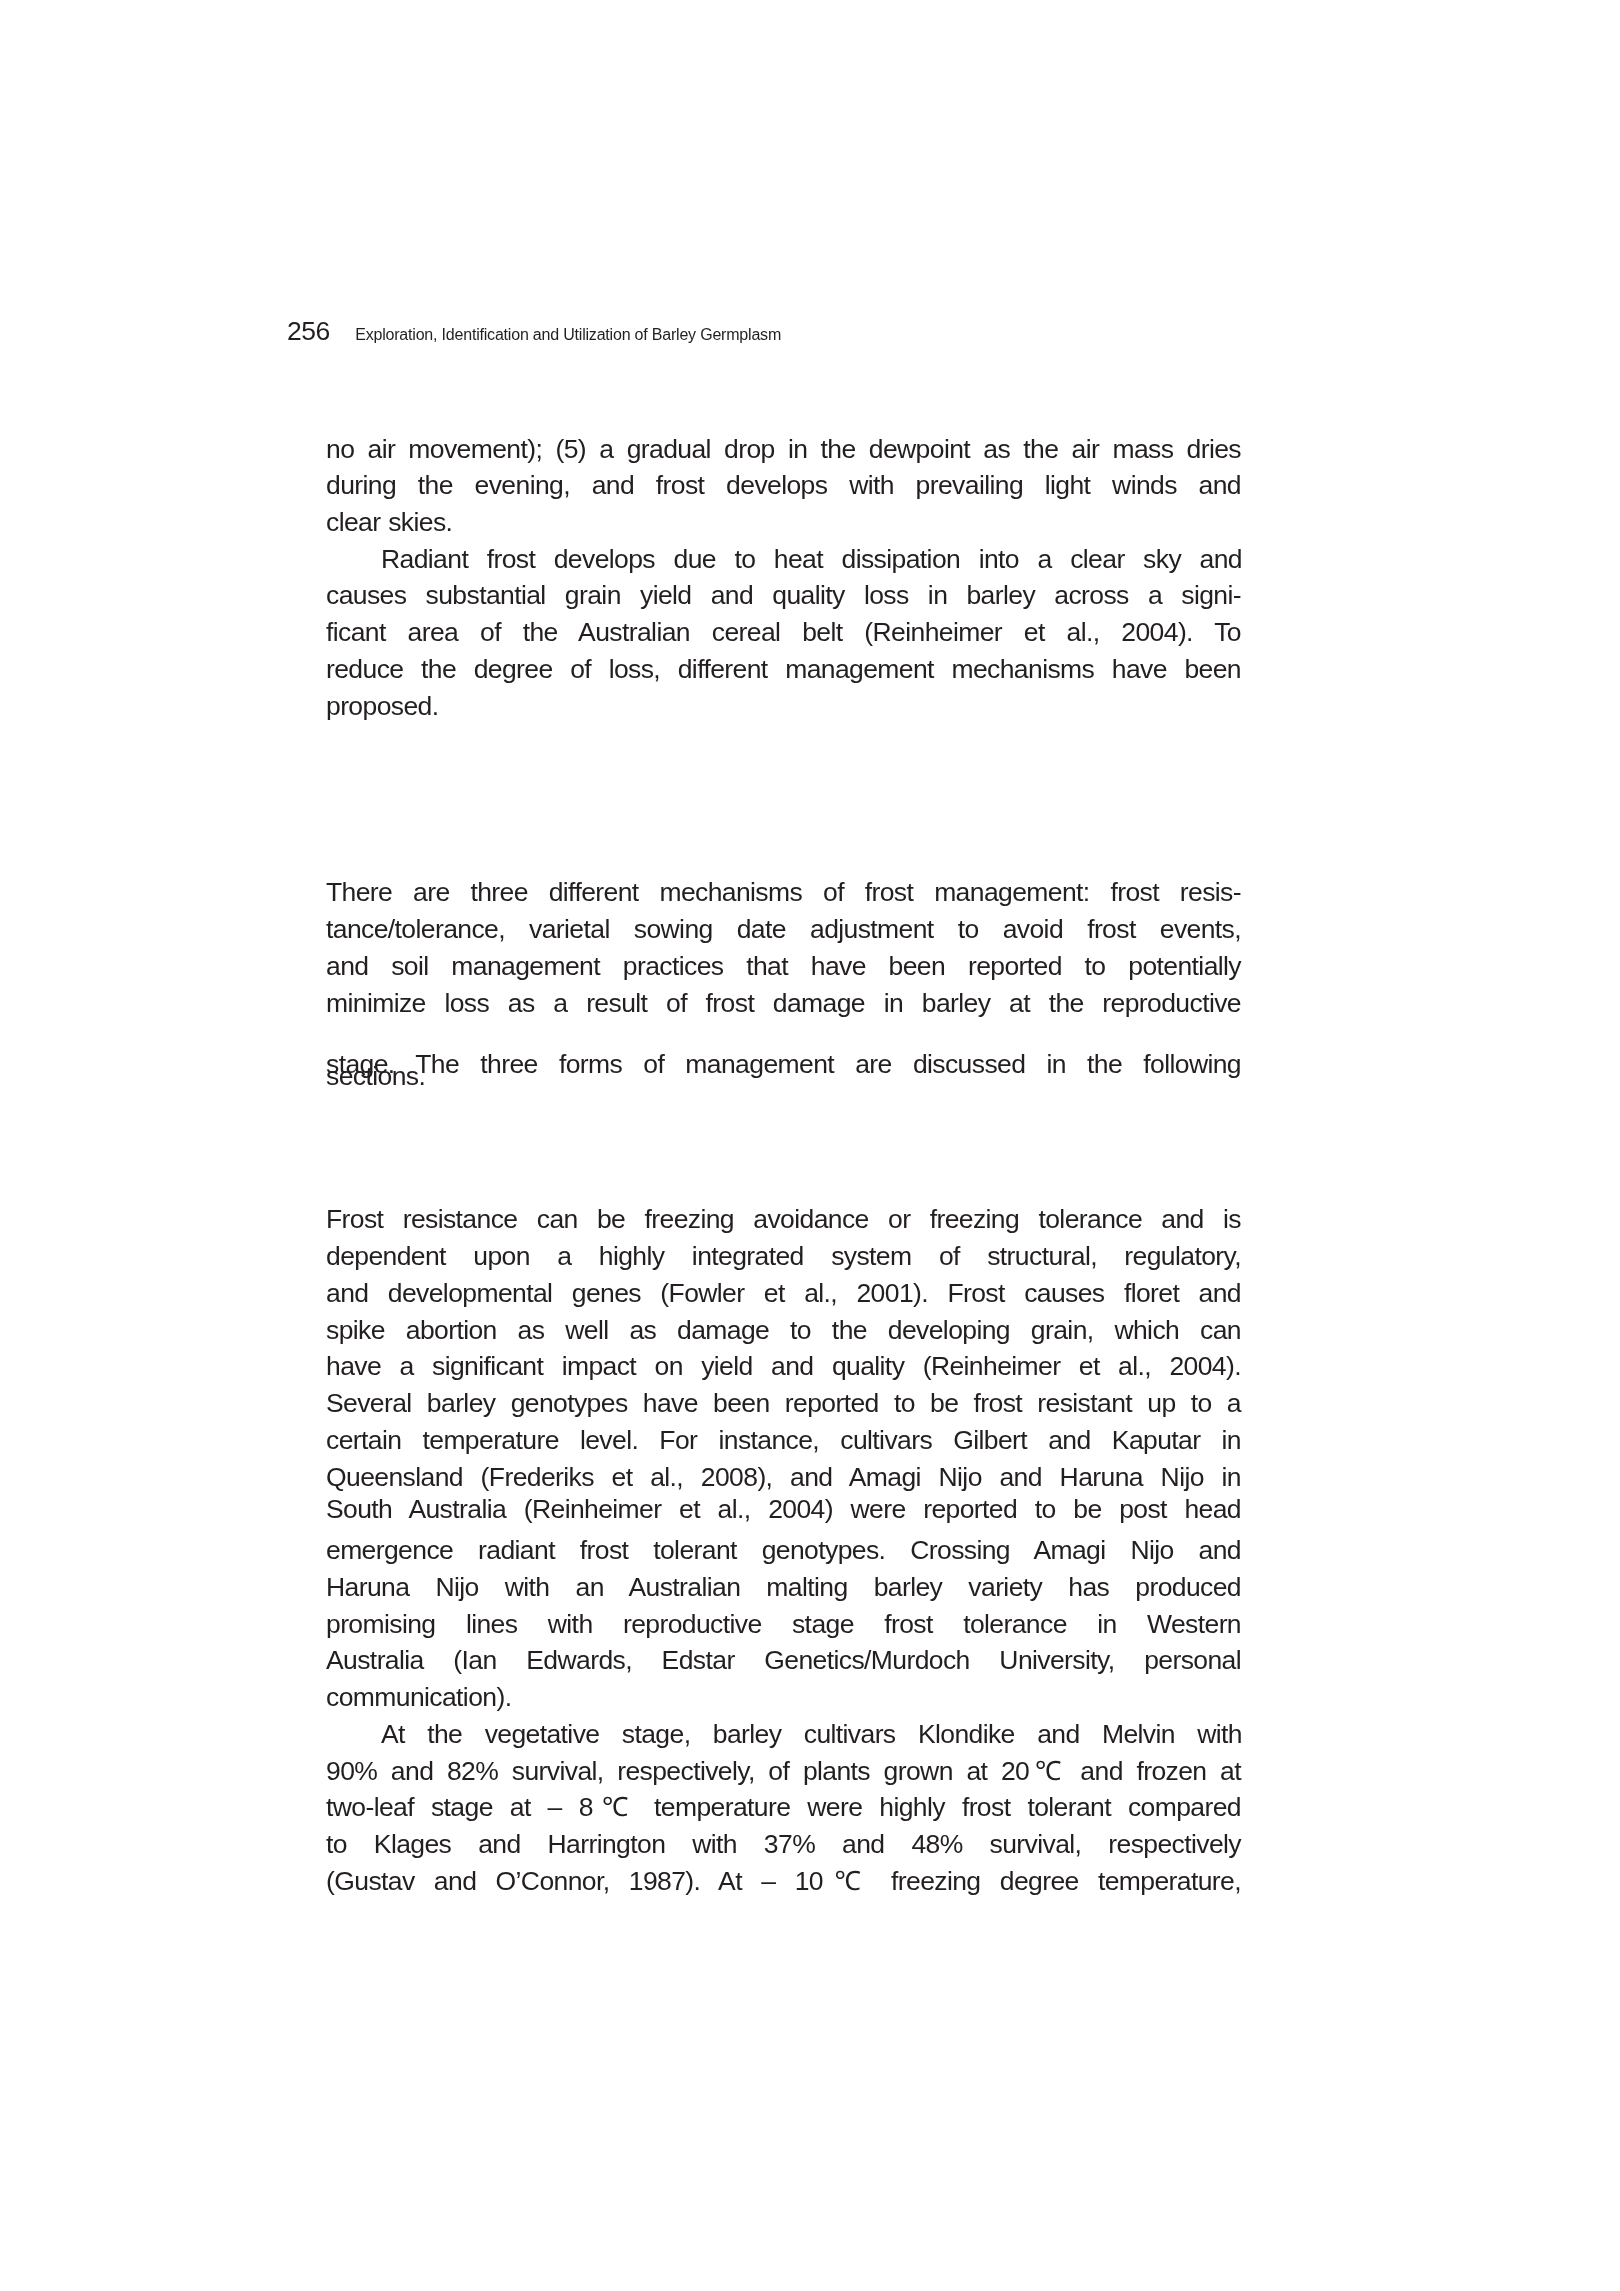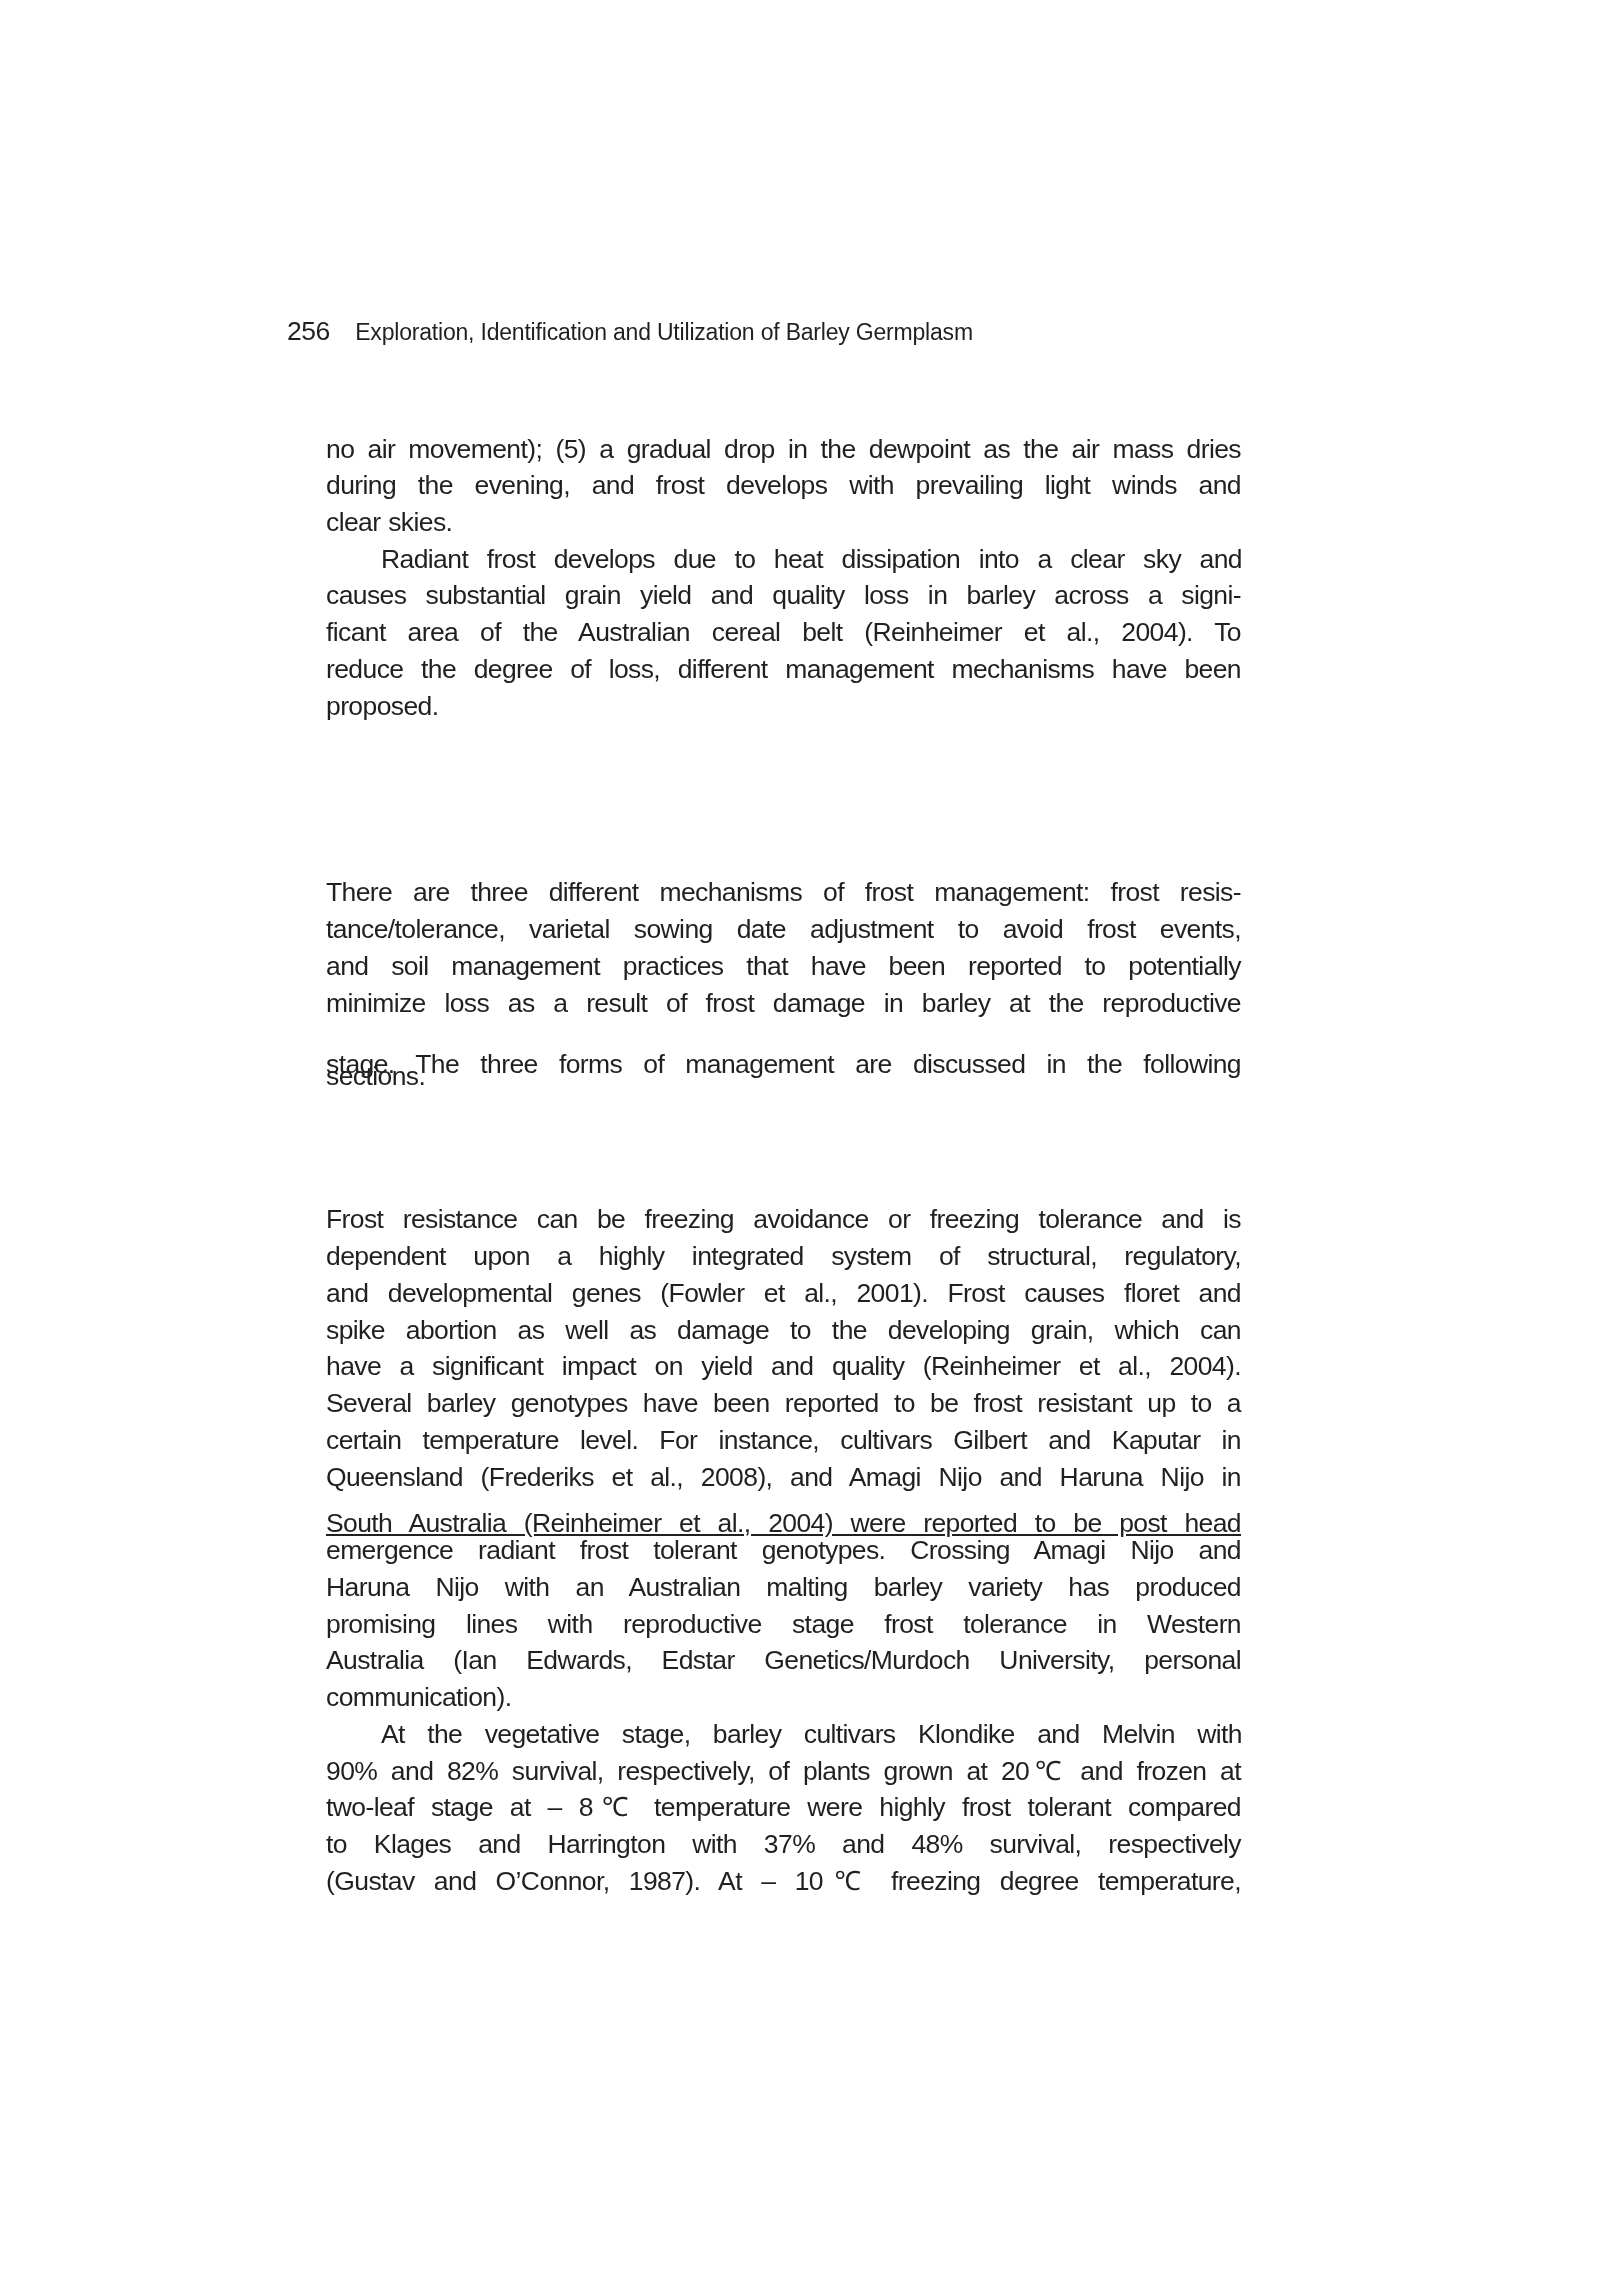--- a/index.html
+++ b/index.html
@@ -2,21 +2,21 @@
 <html><head>
 <meta charset="utf-8">
 <style>
   html, body { margin: 0; padding: 0; background: #ffffff; }
   body { width: 1620px; height: 2292px; position: relative; overflow: hidden;
          font-family: "Liberation Sans", sans-serif; color: #231f20; }
   .page { position: absolute; left: 0; top: 0; width: 1568px; height: 2292px; }
   .running-head { position: absolute; left: 287px; top: 316px; height: 39px;
                   display: flex; align-items: baseline; white-space: nowrap; }
   .page-number { font-size: 26.5px; letter-spacing: -0.5px; margin-right: 25.5px; }
-  .running-title { font-size: 23px; letter-spacing: -0.2px; }
+  .running-title { font-size: 16px; letter-spacing: -0.2px; }
   .text-block { position: absolute; left: 326px; width: 915px; }
   .line { position: absolute; left: 0; width: 915px; height: 37px; font-size: 26.5px;
           line-height: 37px; white-space: nowrap; text-align: justify; text-align-last: justify;
           letter-spacing: -0.6px; word-spacing: 1px; }
   .line.last { text-align-last: left; }
   .line.indent { left: 55px; width: 861px; }
   .heading-section { position: absolute; left: 326px; top: 794px; font-size: 39px;
                      line-height: 49px; letter-spacing: -0.8px; white-space: nowrap; }
   .heading-sub { position: absolute; left: 326px; top: 1147px; font-size: 33px;
                  line-height: 41px; letter-spacing: -0.8px; white-space: nowrap; }
@@ -55,21 +55,21 @@
 
   <div class="text-block" style="top:1201px;">
     <div class="line" style="top:0px;">Frost resistance can be freezing avoidance or freezing tolerance and is</div>
     <div class="line" style="top:37px;">dependent upon a highly integrated system of structural, regulatory,</div>
     <div class="line" style="top:74px;">and developmental genes (Fowler et al., 2001). Frost causes floret and</div>
     <div class="line" style="top:111px;">spike abortion as well as damage to the developing grain, which can</div>
     <div class="line" style="top:147px;">have a significant impact on yield and quality (Reinheimer et al., 2004).</div>
     <div class="line" style="top:184px;">Several barley genotypes have been reported to be frost resistant up to a</div>
     <div class="line" style="top:221px;">certain temperature level. For instance, cultivars Gilbert and Kaputar in</div>
     <div class="line" style="top:258px;">Queensland (Frederiks et al., 2008), and Amagi Nijo and Haruna Nijo in</div>
-    <div class="line" style="top:304px;text-decoration:underline;">South Australia (Reinheimer et al., 2004) were reported to be post head</div>
+    <div class="line" style="top:290px;">South Australia (Reinheimer et al., 2004) were reported to be post head</div>
     <div class="line" style="top:331px;">emergence radiant frost tolerant genotypes. Crossing Amagi Nijo and</div>
     <div class="line" style="top:368px;">Haruna Nijo with an Australian malting barley variety has produced</div>
     <div class="line" style="top:405px;">promising lines with reproductive stage frost tolerance in Western</div>
     <div class="line" style="top:441px;">Australia (Ian Edwards, Edstar Genetics/Murdoch University, personal</div>
     <div class="line last" style="top:478px;">communication).</div>
     <div class="line indent" style="top:515px;">At the vegetative stage, barley cultivars Klondike and Melvin with</div>
     <div class="line" style="top:552px;">90% and 82% survival, respectively, of plants grown at 20℃ and frozen at</div>
     <div class="line" style="top:588px;">two-leaf stage at – 8℃ temperature were highly frost tolerant compared</div>
     <div class="line" style="top:625px;">to Klages and Harrington with 37% and 48% survival, respectively</div>
     <div class="line" style="top:662px;">(Gustav and O’Connor, 1987). At – 10℃ freezing degree temperature,</div>

